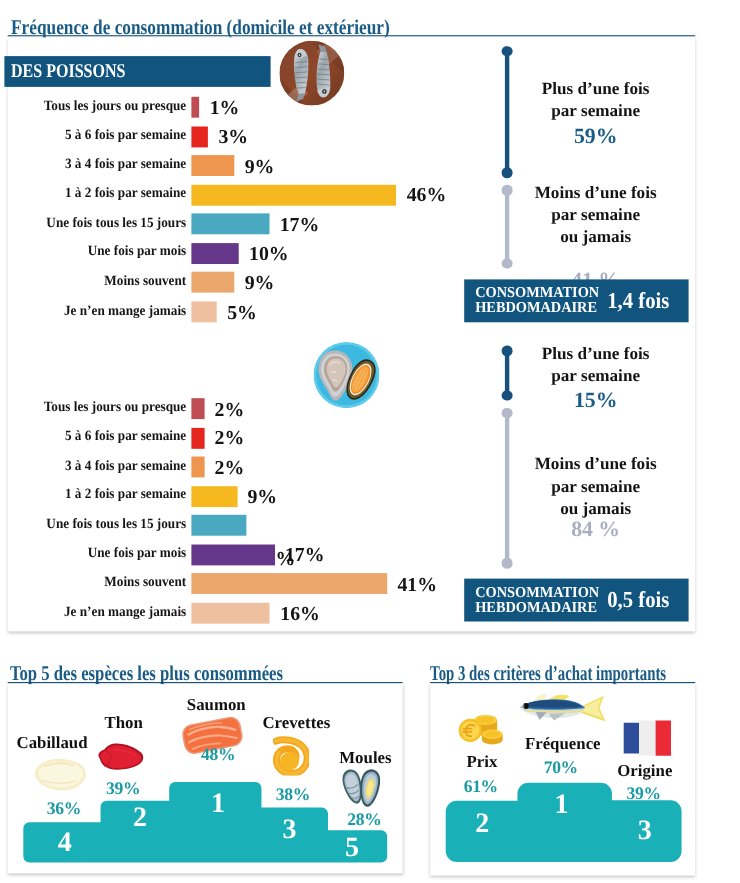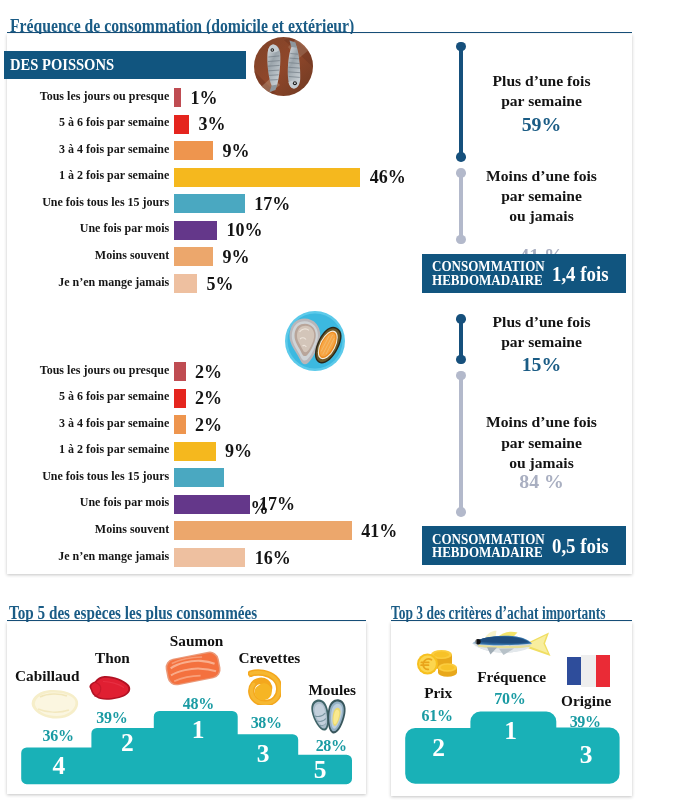--- a/index.html
+++ b/index.html
@@ -394,21 +394,21 @@
       </div>
       <div class="cv">0,5 fois</div>
     </div>
     <div class="pod-name" style="left:-22.700000000000003px;top:667.6px;width:140px;">Cabillaud</div>
     <div class="pod-pct" style="left:13.049999999999997px;top:728.4px;width:90px;">36%</div>
     <div class="pod-num" style="left:38.8px;top:752.7px;width:40px;">4</div>
     <div class="pod-name" style="left:42.400000000000006px;top:649.8px;width:140px;">Thon</div>
     <div class="pod-pct" style="left:66.9px;top:709.6px;width:90px;">39%</div>
     <div class="pod-num" style="left:107.2px;top:729.9px;width:40px;">2</div>
     <div class="pod-name" style="left:126.6px;top:632.7px;width:140px;">Saumon</div>
-    <div class="pod-pct" style="left:153.4px;top:696px;width:90px;">48%</div>
+    <div class="pod-pct" style="left:153.4px;top:679px;width:90px;">48%</div>
     <div class="pod-num" style="left:178px;top:717.1px;width:40px;">1</div>
     <div class="pod-name" style="left:199.39999999999998px;top:649.9px;width:140px;">Crevettes</div>
     <div class="pod-pct" style="left:221.2px;top:715.3px;width:90px;">38%</div>
     <div class="pod-num" style="left:243.10000000000002px;top:740.6px;width:40px;">3</div>
     <div class="pod-name" style="left:262.2px;top:682.1px;width:140px;">Moules</div>
     <div class="pod-pct" style="left:286.2px;top:737.6px;width:90px;">28%</div>
     <div class="pod-num" style="left:299.9px;top:757.2px;width:40px;">5</div>
     <div class="pod-name" style="left:368.2px;top:685.3px;width:140px;">Prix</div>
     <div class="pod-pct" style="left:392.1px;top:707.7px;width:90px;">61%</div>
     <div class="pod-num" style="left:418.4px;top:734.8px;width:40px;">2</div>

